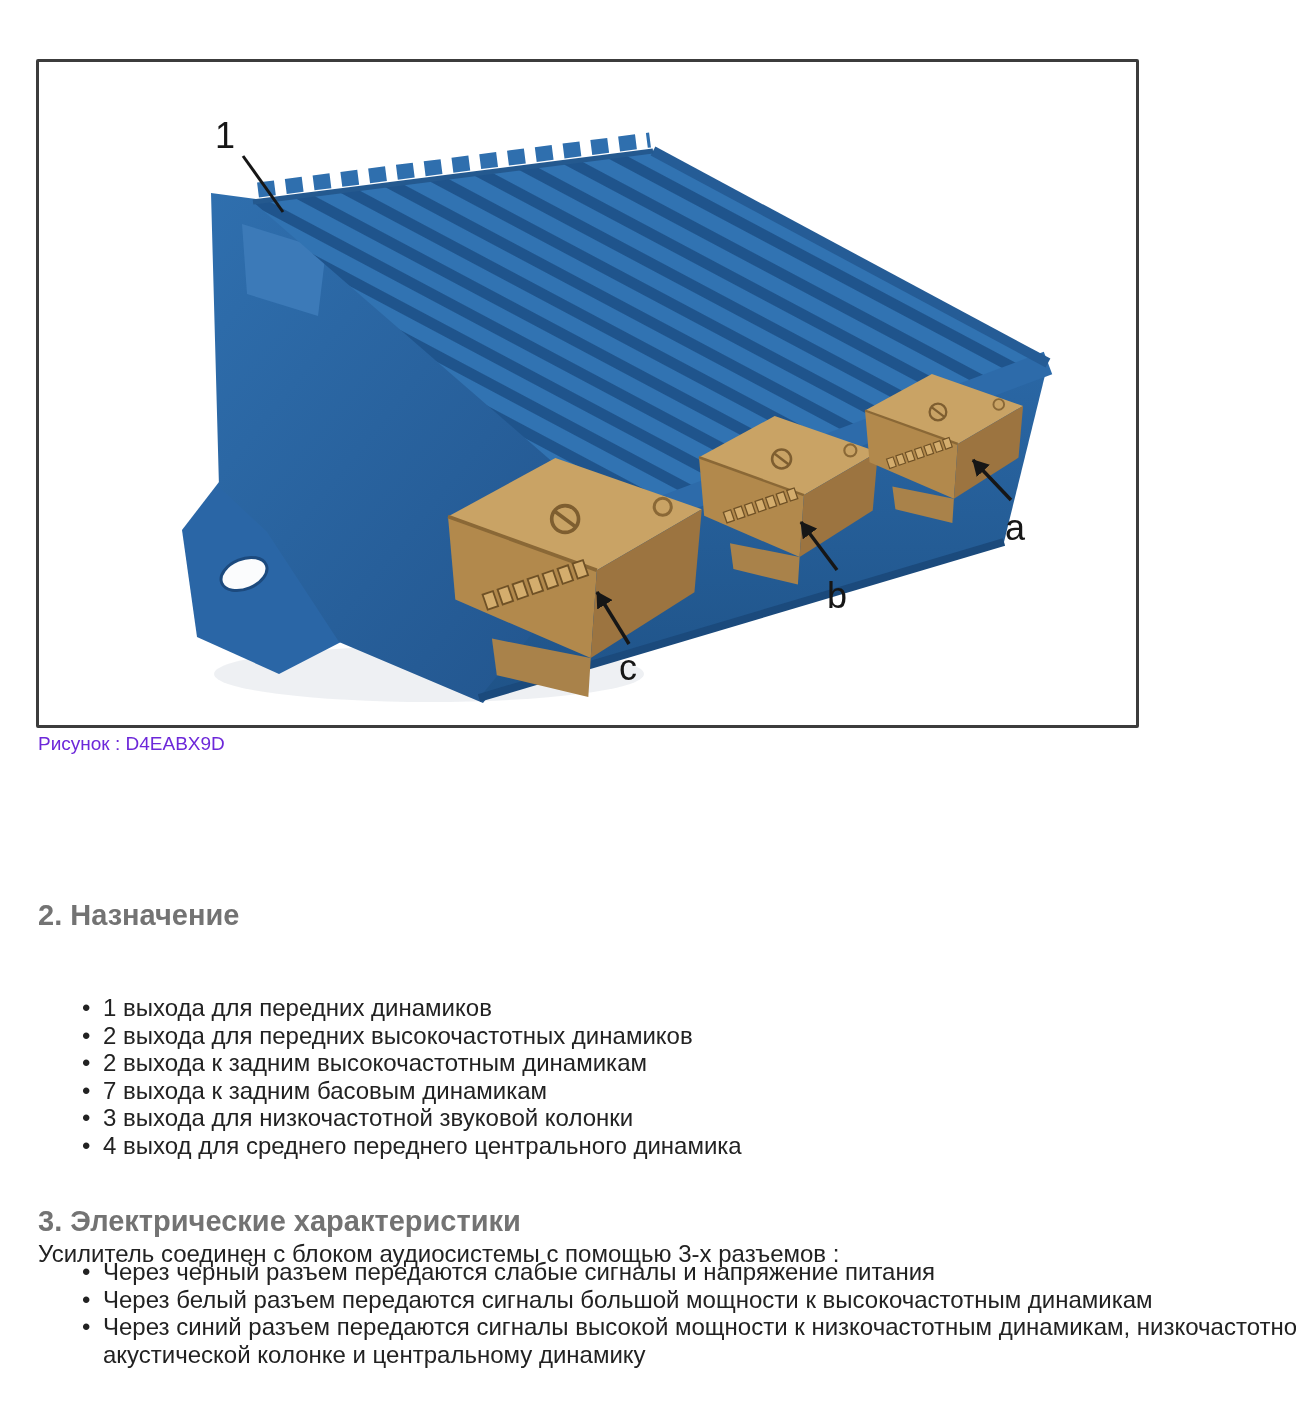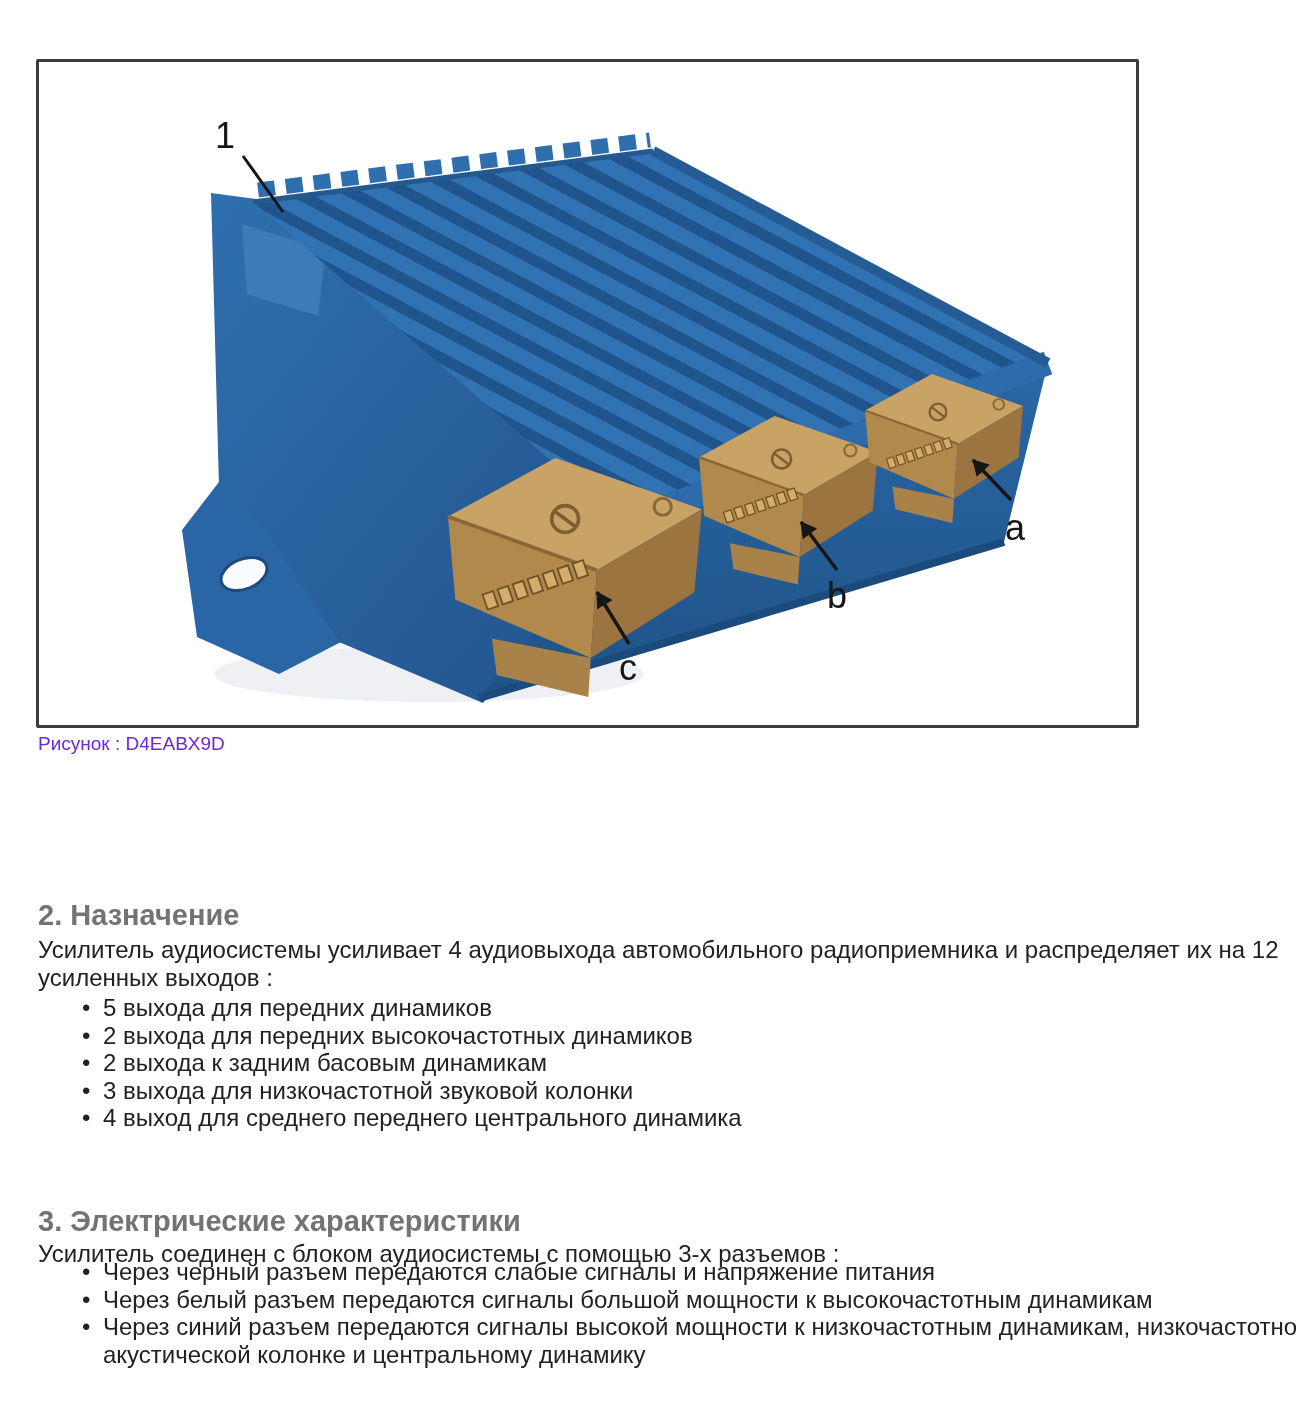--- a/index.html
+++ b/index.html
@@ -105,27 +105,26 @@
         <line x1="590" y1="582" x2="558" y2="530" stroke="#161616" stroke-width="3.5" marker-end="url(#ah)"></line>
         <text x="580" y="618" class="fig-label">c</text>
       </g>
     </svg>
   </div>
 
   <div class="abs caption">Рисунок : D4EABX9D</div>
 
 
   <div class="abs h2" style="top:897px;">2. Назначение</div>
-  <div class="abs body-text" style="left:38px;top:936px;">Усилитель аудиосистемы усиливает 4 аудиовыхода автомобильного радиоприемника и распределяет их на 12
-усиленных выходов :</div>
   <div class="abs blist" style="top:994px;">
     <ul>
-      <li>5 выхода для передних динамиков</li>
+      <li>1 выхода для передних динамиков</li>
       <li>2 выхода для передних высокочастотных динамиков</li>
-      <li>2 выхода к задним басовым динамикам</li>
+      <li>2 выхода к задним высокочастотным динамикам</li>
+      <li>7 выхода к задним басовым динамикам</li>
       <li>3 выхода для низкочастотной звуковой колонки</li>
       <li>4 выход для среднего переднего центрального динамика</li>
     </ul>
   </div>
 
   <div class="abs h2" style="top:1191px;margin-top:12px;">3. Электрические характеристики</div>
   <div class="abs body-text" style="left:38px;top:1240px;">Усилитель соединен с блоком аудиосистемы с помощью 3-х разъемов :</div>
   <div class="abs blist" style="top:1258px;">
     <ul>
       <li>Через черный разъем передаются слабые сигналы и напряжение питания</li>

